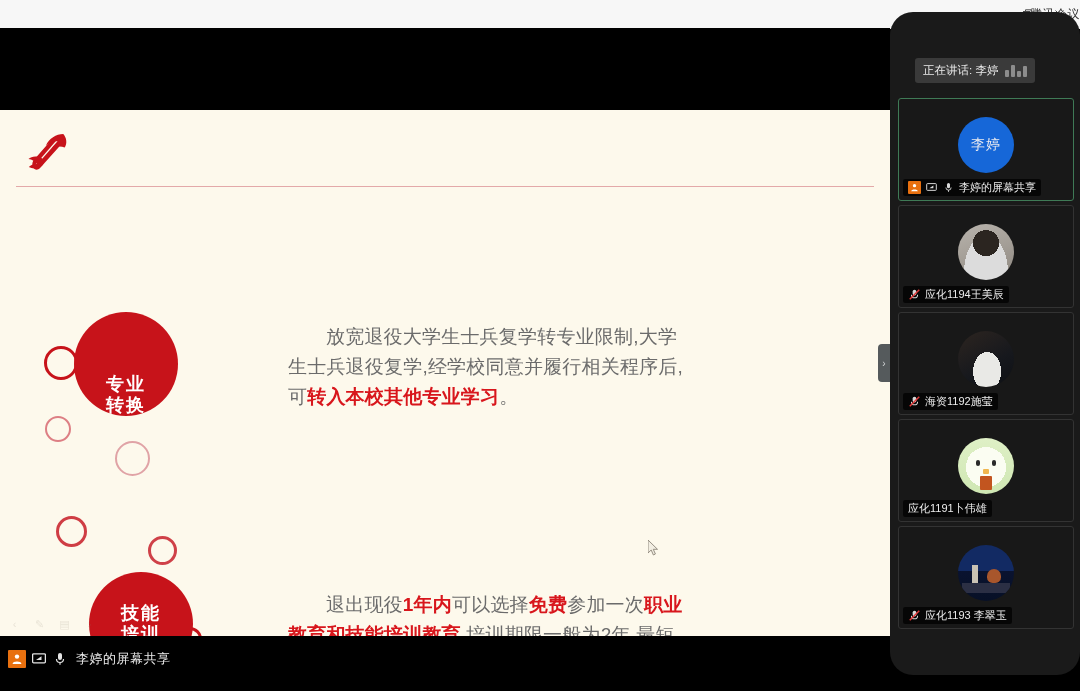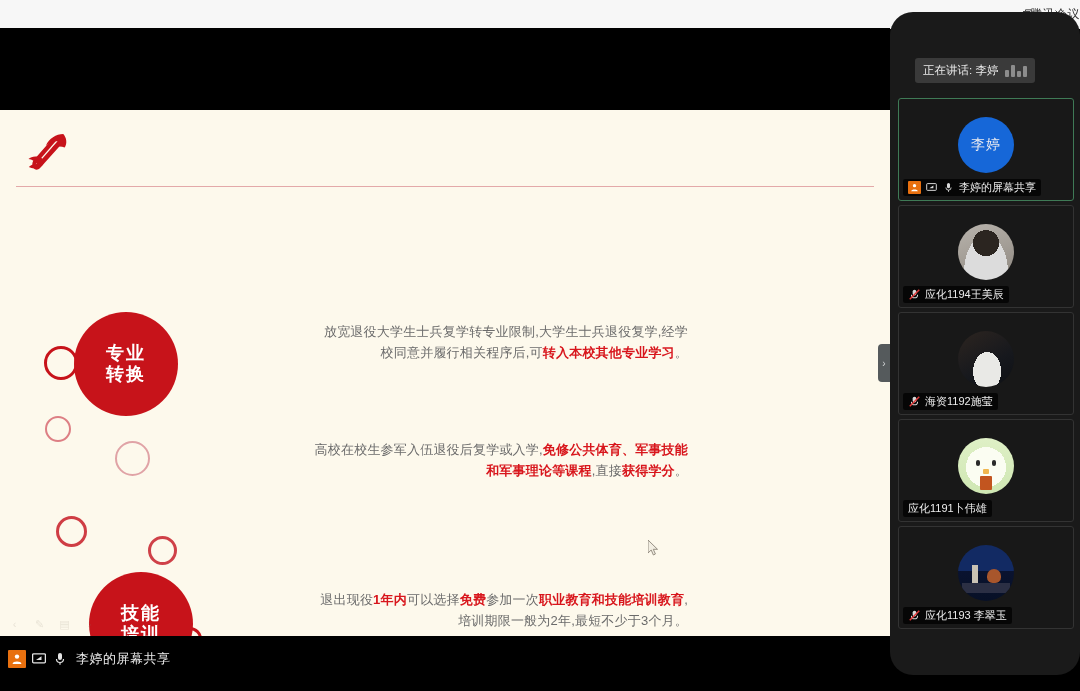--- a/index.html
+++ b/index.html
@@ -121,32 +121,31 @@
     color: #fff;
     display: flex;
     flex-direction: column;
     align-items: center;
     justify-content: center;
     font-weight: bold;
     line-height: 1.18;
     text-align: center;
     letter-spacing: 2px;
   }
-  .c1 { left: 74px;  top: 202px; width: 104px; height: 104px; font-size: 18px; }
+  .c1 { left: 74px;  top: 202px; width: 104px; height: 104px; font-size: 18px; justify-content: flex-end; }
   .c2 { left: 163px; top: 322px; width: 104px; height: 104px; font-size: 21px; }
   .c3 { left: 89px;  top: 462px; width: 104px; height: 104px; font-size: 18px; }
 
   .para {
     position: absolute;
     width: 400px;
-    font-size: 13px;
+    font-size: 19px;
     line-height: 1.58;
     color: #6b6b6b;
     letter-spacing: .2px;
-    text-align: right;
   }
   .para b { color: #d8161c; font-weight: bold; }
   .p1 { left: 288px; top: 212px; }
   .p2 { left: 288px; top: 330px; }
   .p3 { left: 288px; top: 480px; }
   .indent { display: inline-block; width: 2em; }
 
   
   .ppt-controls {
     position: absolute;
@@ -389,21 +388,20 @@
     <div class="main-circle c1">
       <span>专业</span>
       <span>转换</span>
     </div>
     <div class="main-circle c3">
       <span>技能</span>
       <span>培训</span>
     </div>
 
     <div class="para p1"><span class="indent"></span><span>放宽退役大学生士兵复学转专业限制,大学生士兵退役复学,经学校同意并履行相关程序后,可</span><b>转入本校其他专业学习</b><span>。</span></div>
-    <div class="para p2"><span class="indent"></span><span>高校在校生参军入伍退役后复学或入学,</span><b>免修公共体育、军事技能和军事理论等课程</b><span>,直接</span><b>获得学分</b><span>。</span></div>
     <div class="para p3"><span class="indent"></span><span>退出现役</span><b>1年内</b><span>可以选择</span><b>免费</b><span>参加一次</span><b>职业教育和技能培训教育</b><span>,培训期限一般为2年,最短不少于3个月。</span></div>
 
     <div class="ppt-controls">
       <div class="ppt-ctl">‹</div>
       <div class="ppt-ctl">✎</div>
       <div class="ppt-ctl">▤</div>
       <div class="ppt-ctl">›</div>
     </div>
 
     <svg class="cursor" viewBox="0 0 12 18">

